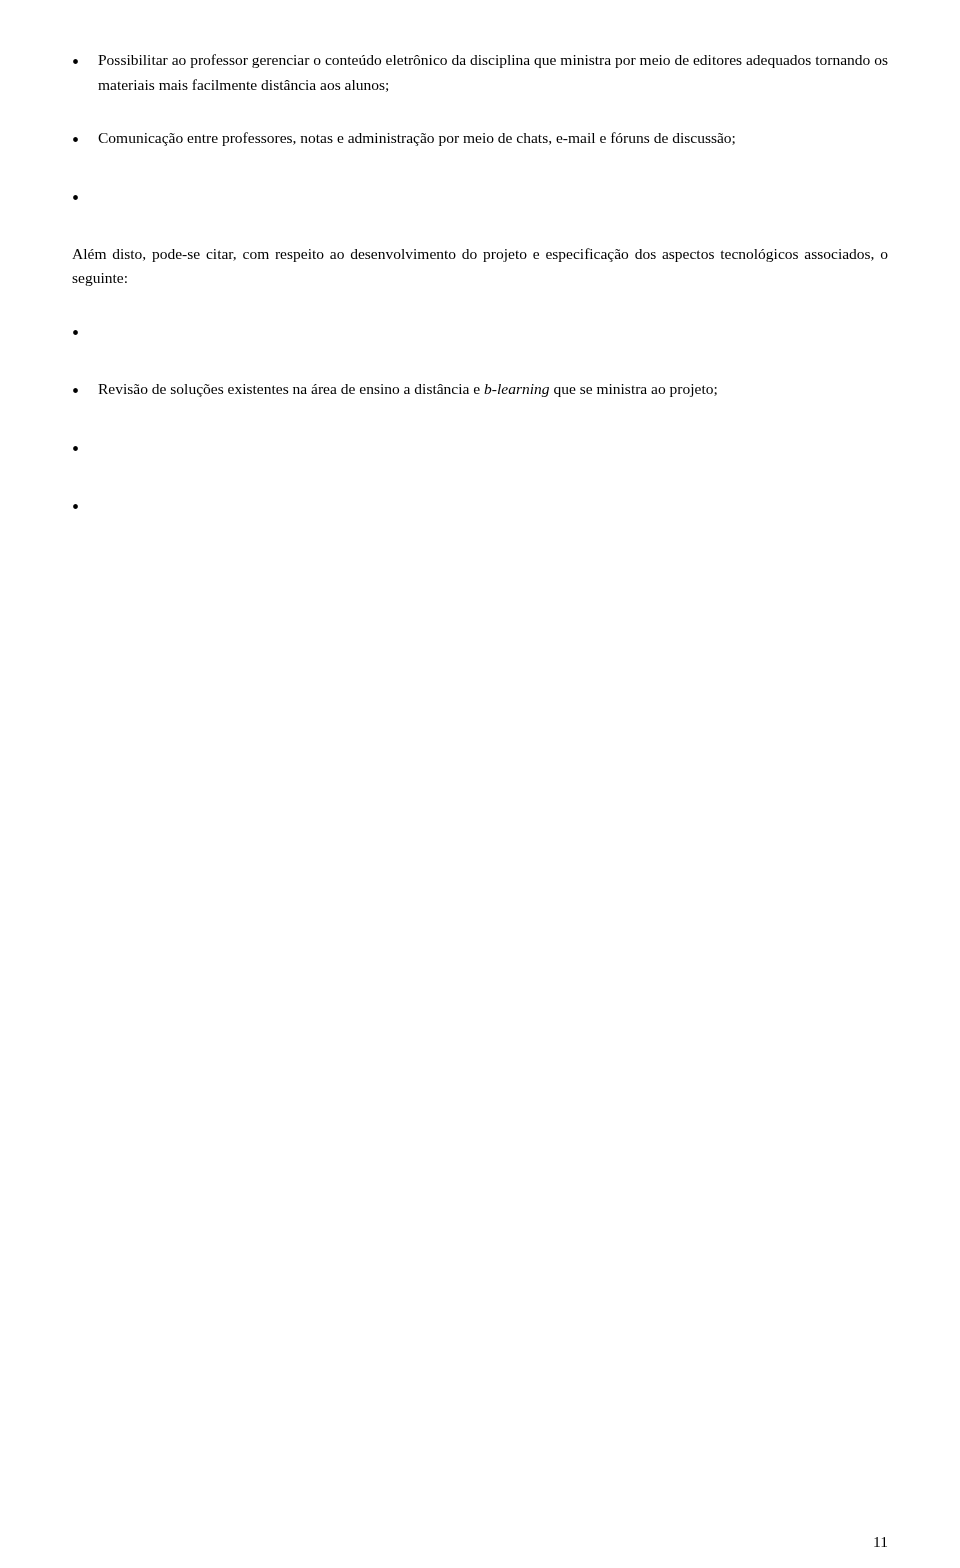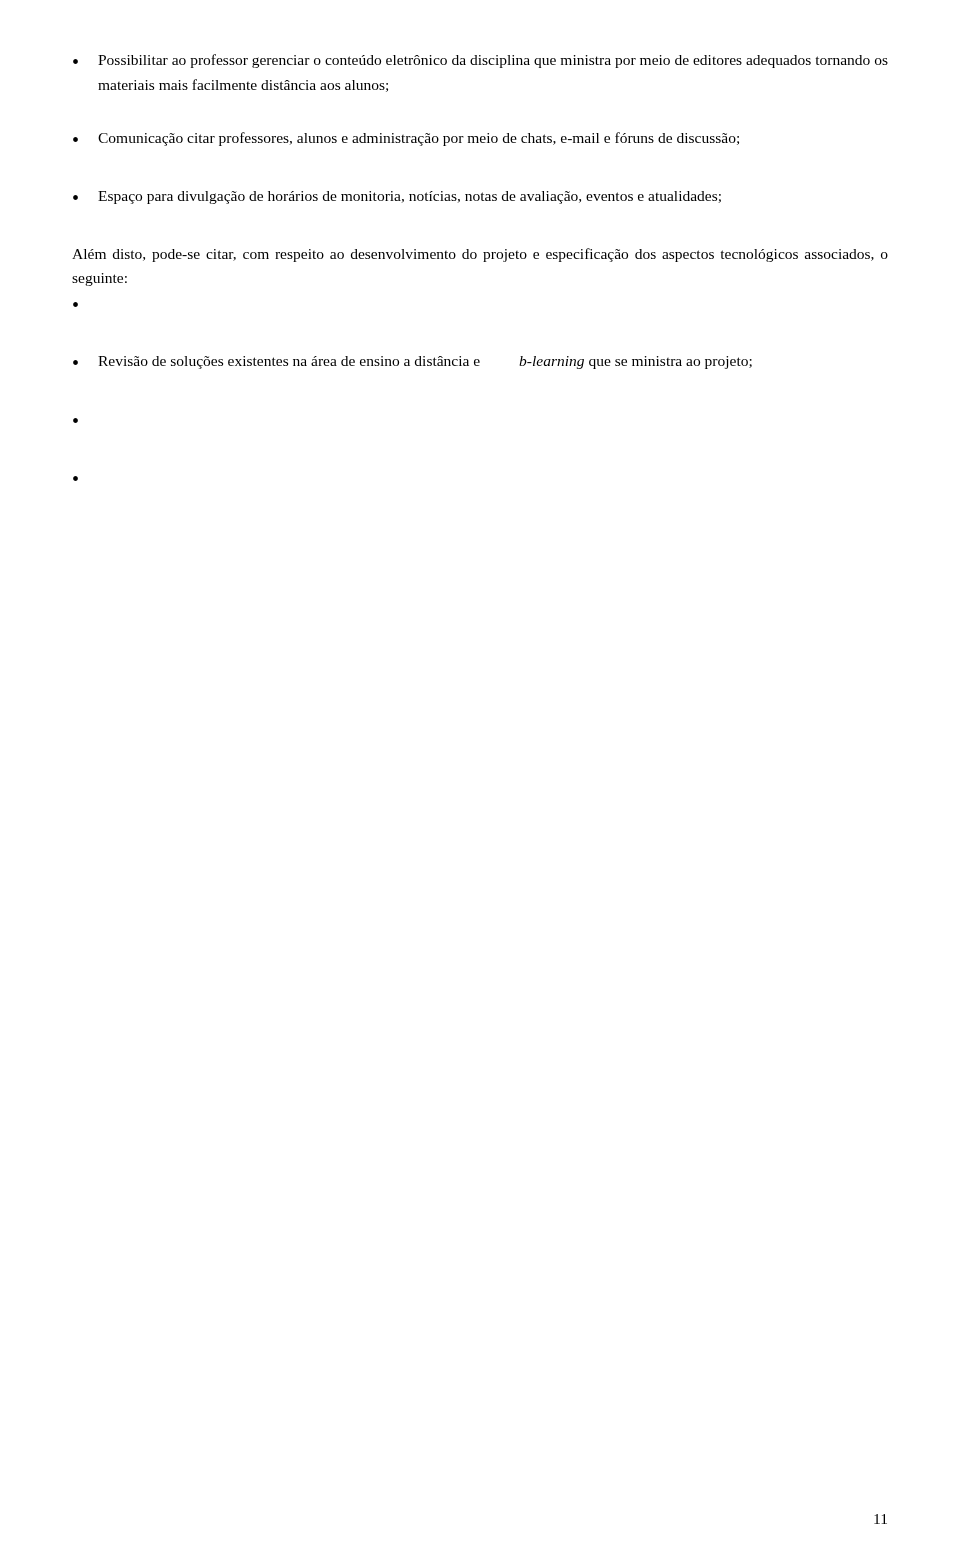--- a/index.html
+++ b/index.html
@@ -46,52 +46,51 @@
       display: inline-block;
     }
 
     .bullet-text {
       flex: 1;
       text-align: justify;
     }
 
     .italic {
       font-style: italic;
-      margin-left: 35px;
     }
 
     .section-intro {
       line-height: 1.6;
       text-align: justify;
+      margin-bottom: 28px;
     }
 
     .page-number {
       position: absolute;
-      bottom: 40px;
+      bottom: 17px;
       right: 72px;
       font-size: 15.5px;
     }
   </style>
 </head>
 <body>
 
 <div class="page-container">
 
   <ul class="bullet-list">
     <li class="bullet-item">
       <span class="bullet-dot">•</span>
       <span class="bullet-text">Possibilitar ao professor gerenciar o conteúdo eletrônico da disciplina que ministra por meio de editores adequados tornando os materiais mais facilmente distância aos alunos;</span>
     </li>
     <li class="bullet-item">
       <span class="bullet-dot">•</span>
-      <span class="bullet-text">Comunicação citar professores, alunos e administração por meio de chats, e-mail e fóruns de discussão;</span>
+      <span class="bullet-text">Comunicação entre professores, notas e administração por meio de chats, e-mail e fóruns de discussão;</span>
     </li>
     <li class="bullet-item">
       <span class="bullet-dot">•</span>
-      <span class="bullet-text">Espaço para divulgação de horários de monitoria, notícias, notas de avaliação, eventos e atualidades;</span>
     </li>
   </ul>
 
   <p class="section-intro">Além disto, pode-se citar, com respeito ao desenvolvimento do projeto e especificação dos aspectos tecnológicos associados, o seguinte:</p>
 
   <ul class="bullet-list">
     <li class="bullet-item">
       <span class="bullet-dot">•</span>
     </li>
     <li class="bullet-item">

